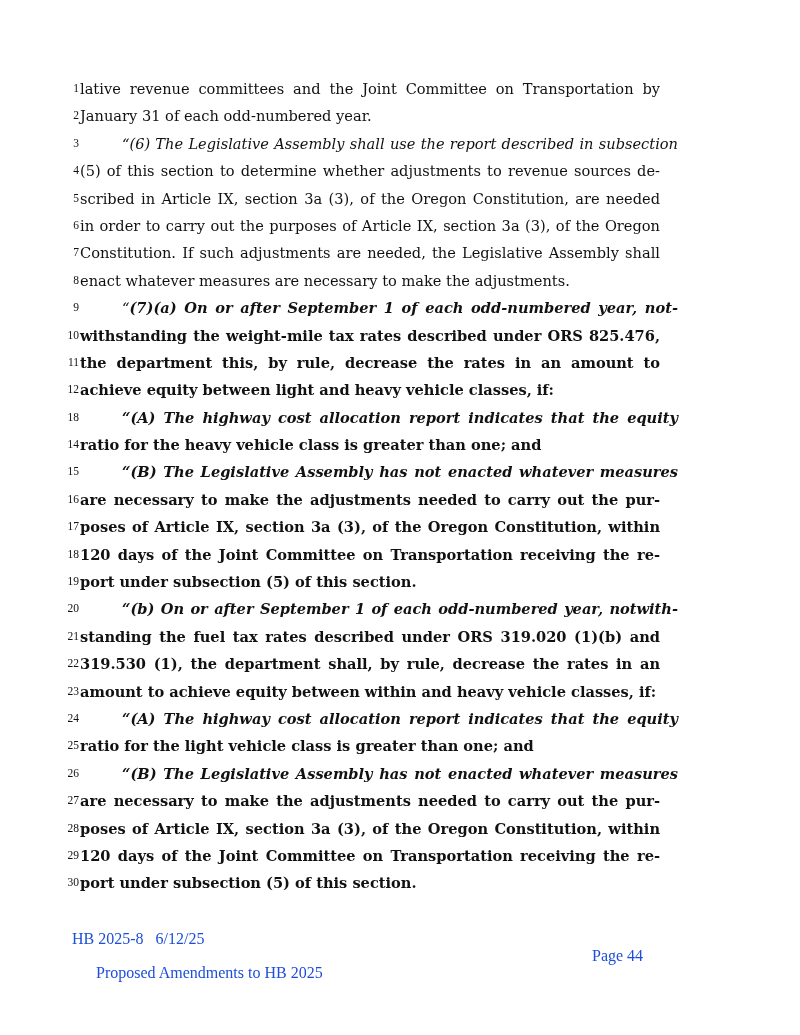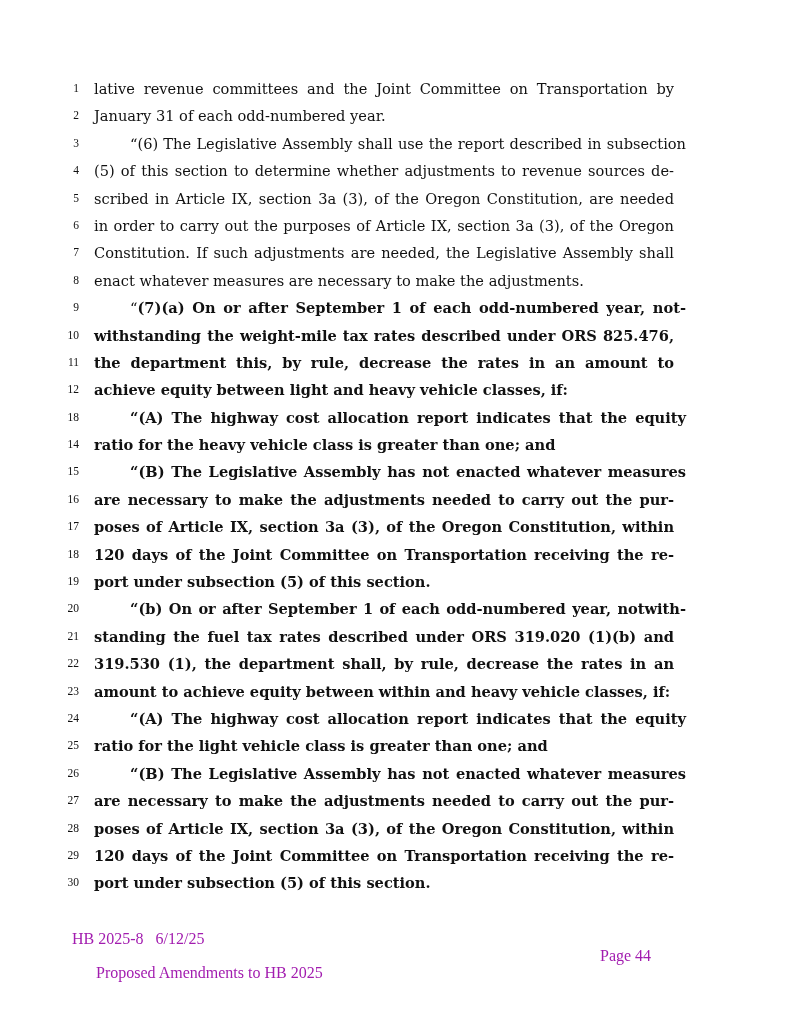--- a/index.html
+++ b/index.html
@@ -10,33 +10,33 @@
       position: relative; height: 27.4px; line-height: 27.4px;
       font-family: "DejaVu Serif", "Liberation Serif", serif;
       font-size: 14.6px; color: #111111;
     }
     .ln {
       position: absolute; left: 40px; width: 39px; text-align: right;
       font-family: "Liberation Serif", "DejaVu Serif", serif;
       font-size: 11.5px; color: #111111;
     }
     .txt {
-      position: absolute; left: 94px; width: 580px;
+      position: absolute; left: 80px; width: 580px;
       text-align: justify; text-align-last: justify; white-space: nowrap;
     }
     .txt.last { text-align-last: left; }
-    .txt.indent { left: 130px; width: 556px; }
+    .txt.indent { left: 122px; width: 556px; font-style: italic; }
     .b { font-weight: bold; }
     .footer {
       position: absolute; left: 72px; top: 930px; width: 600px;
       font-family: "Liberation Serif", "DejaVu Serif", serif;
-      font-size: 16px; line-height: 17px; color: #a21caf;
+      font-size: 16px; line-height: 17px; color: #1d4ed8;
     }
     .footer .row { position: relative; height: 17px; white-space: pre; }
-    .footer .page-no { position: absolute; left: 520px; top: 0; margin-left: 8px; }
+    .footer .page-no { position: absolute; left: 520px; top: 0; }
   </style>
 </head>
 <body>
 
 <div class="page">
   <div class="lines" id="lines">
       <div class="line">
         <span class="ln">1</span>
         <span class="txt"><span>lative revenue committees and the Joint Committee on Transportation by</span></span>
       </div>

